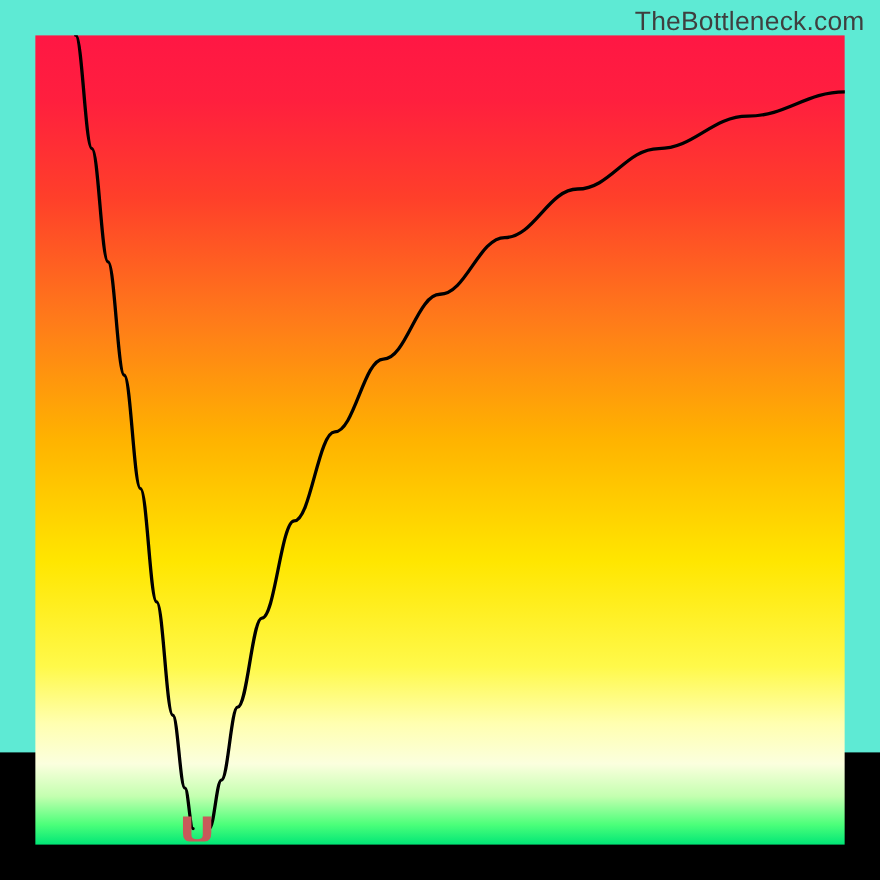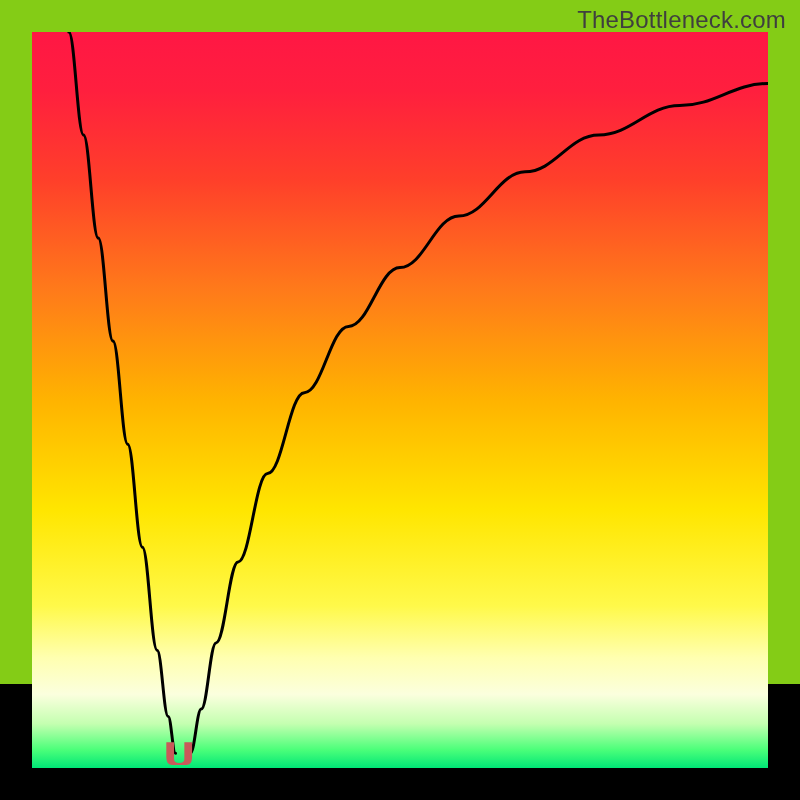--- a/index.html
+++ b/index.html
@@ -10,21 +10,21 @@
     overflow: hidden;
     background: #000;
     font-family: Arial, Helvetica, sans-serif;
   }
   .frame {
     position: absolute;
     top: 0;
     left: 0;
     width: 800px;
     height: 684px;
-    background: #84cc16;
+    background: #5eead4;
   }
   .plot {
     position: absolute;
     top: 32px;
     left: 32px;
     width: 736px;
     height: 736px;
   }
   .watermark {
     position: absolute;

